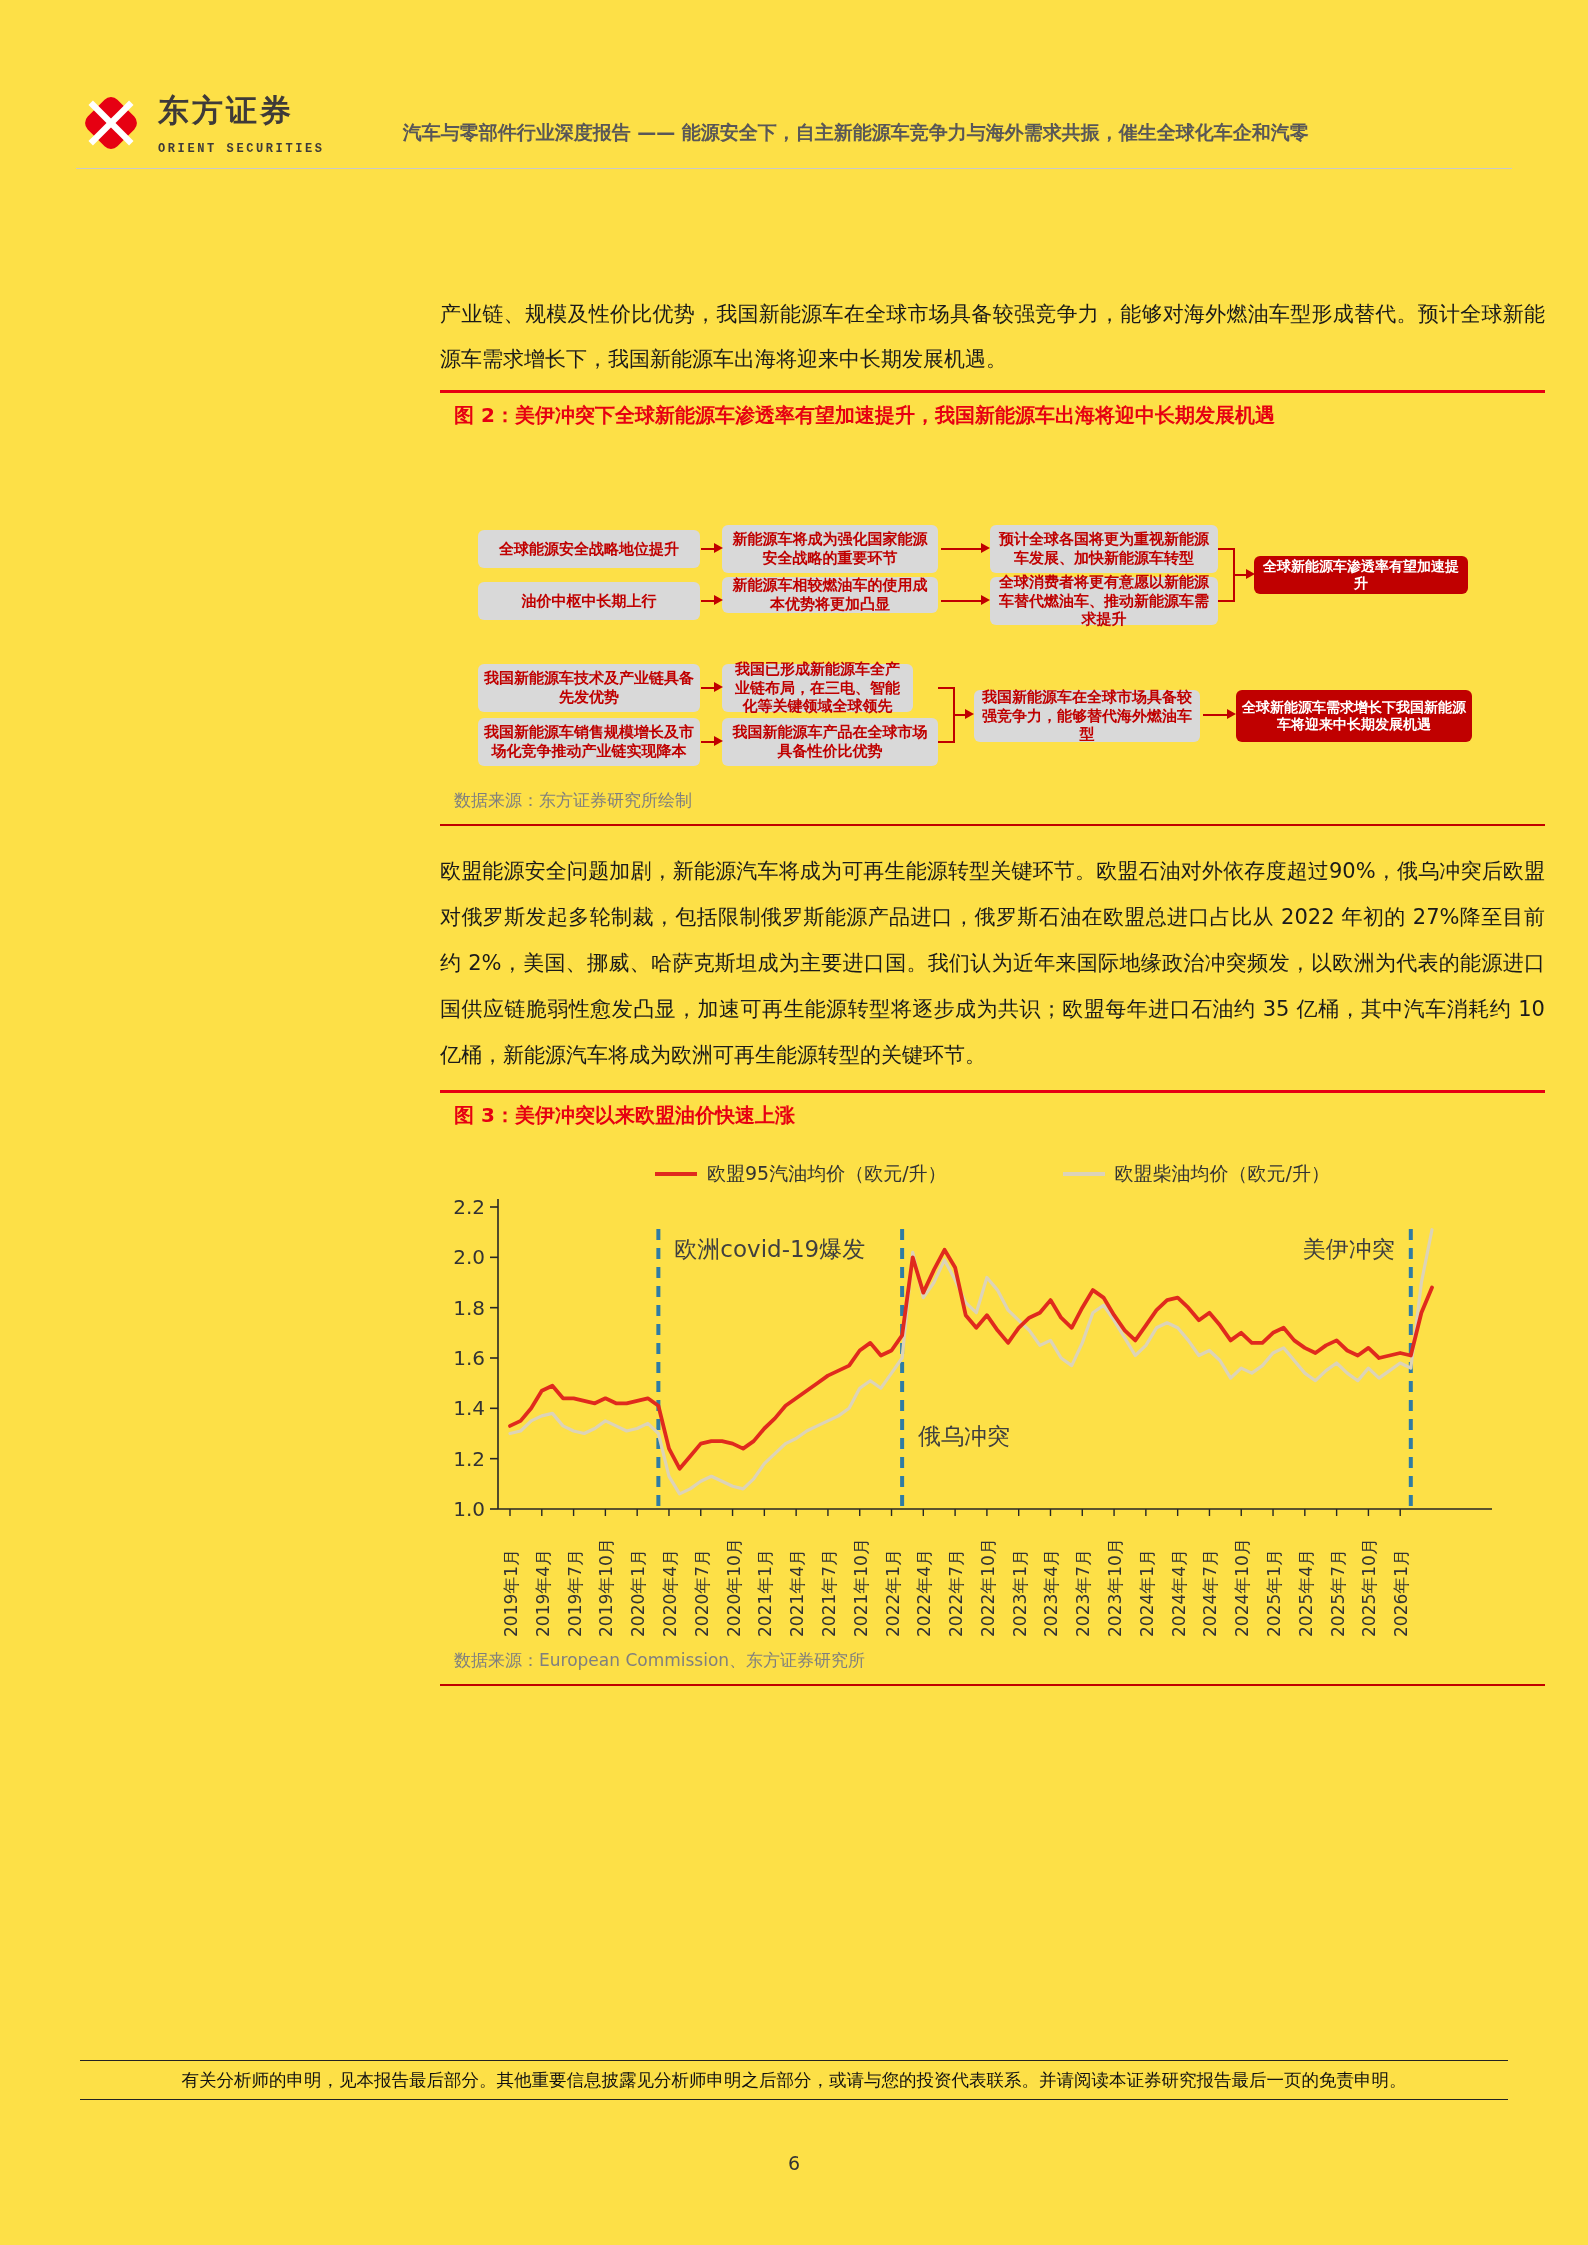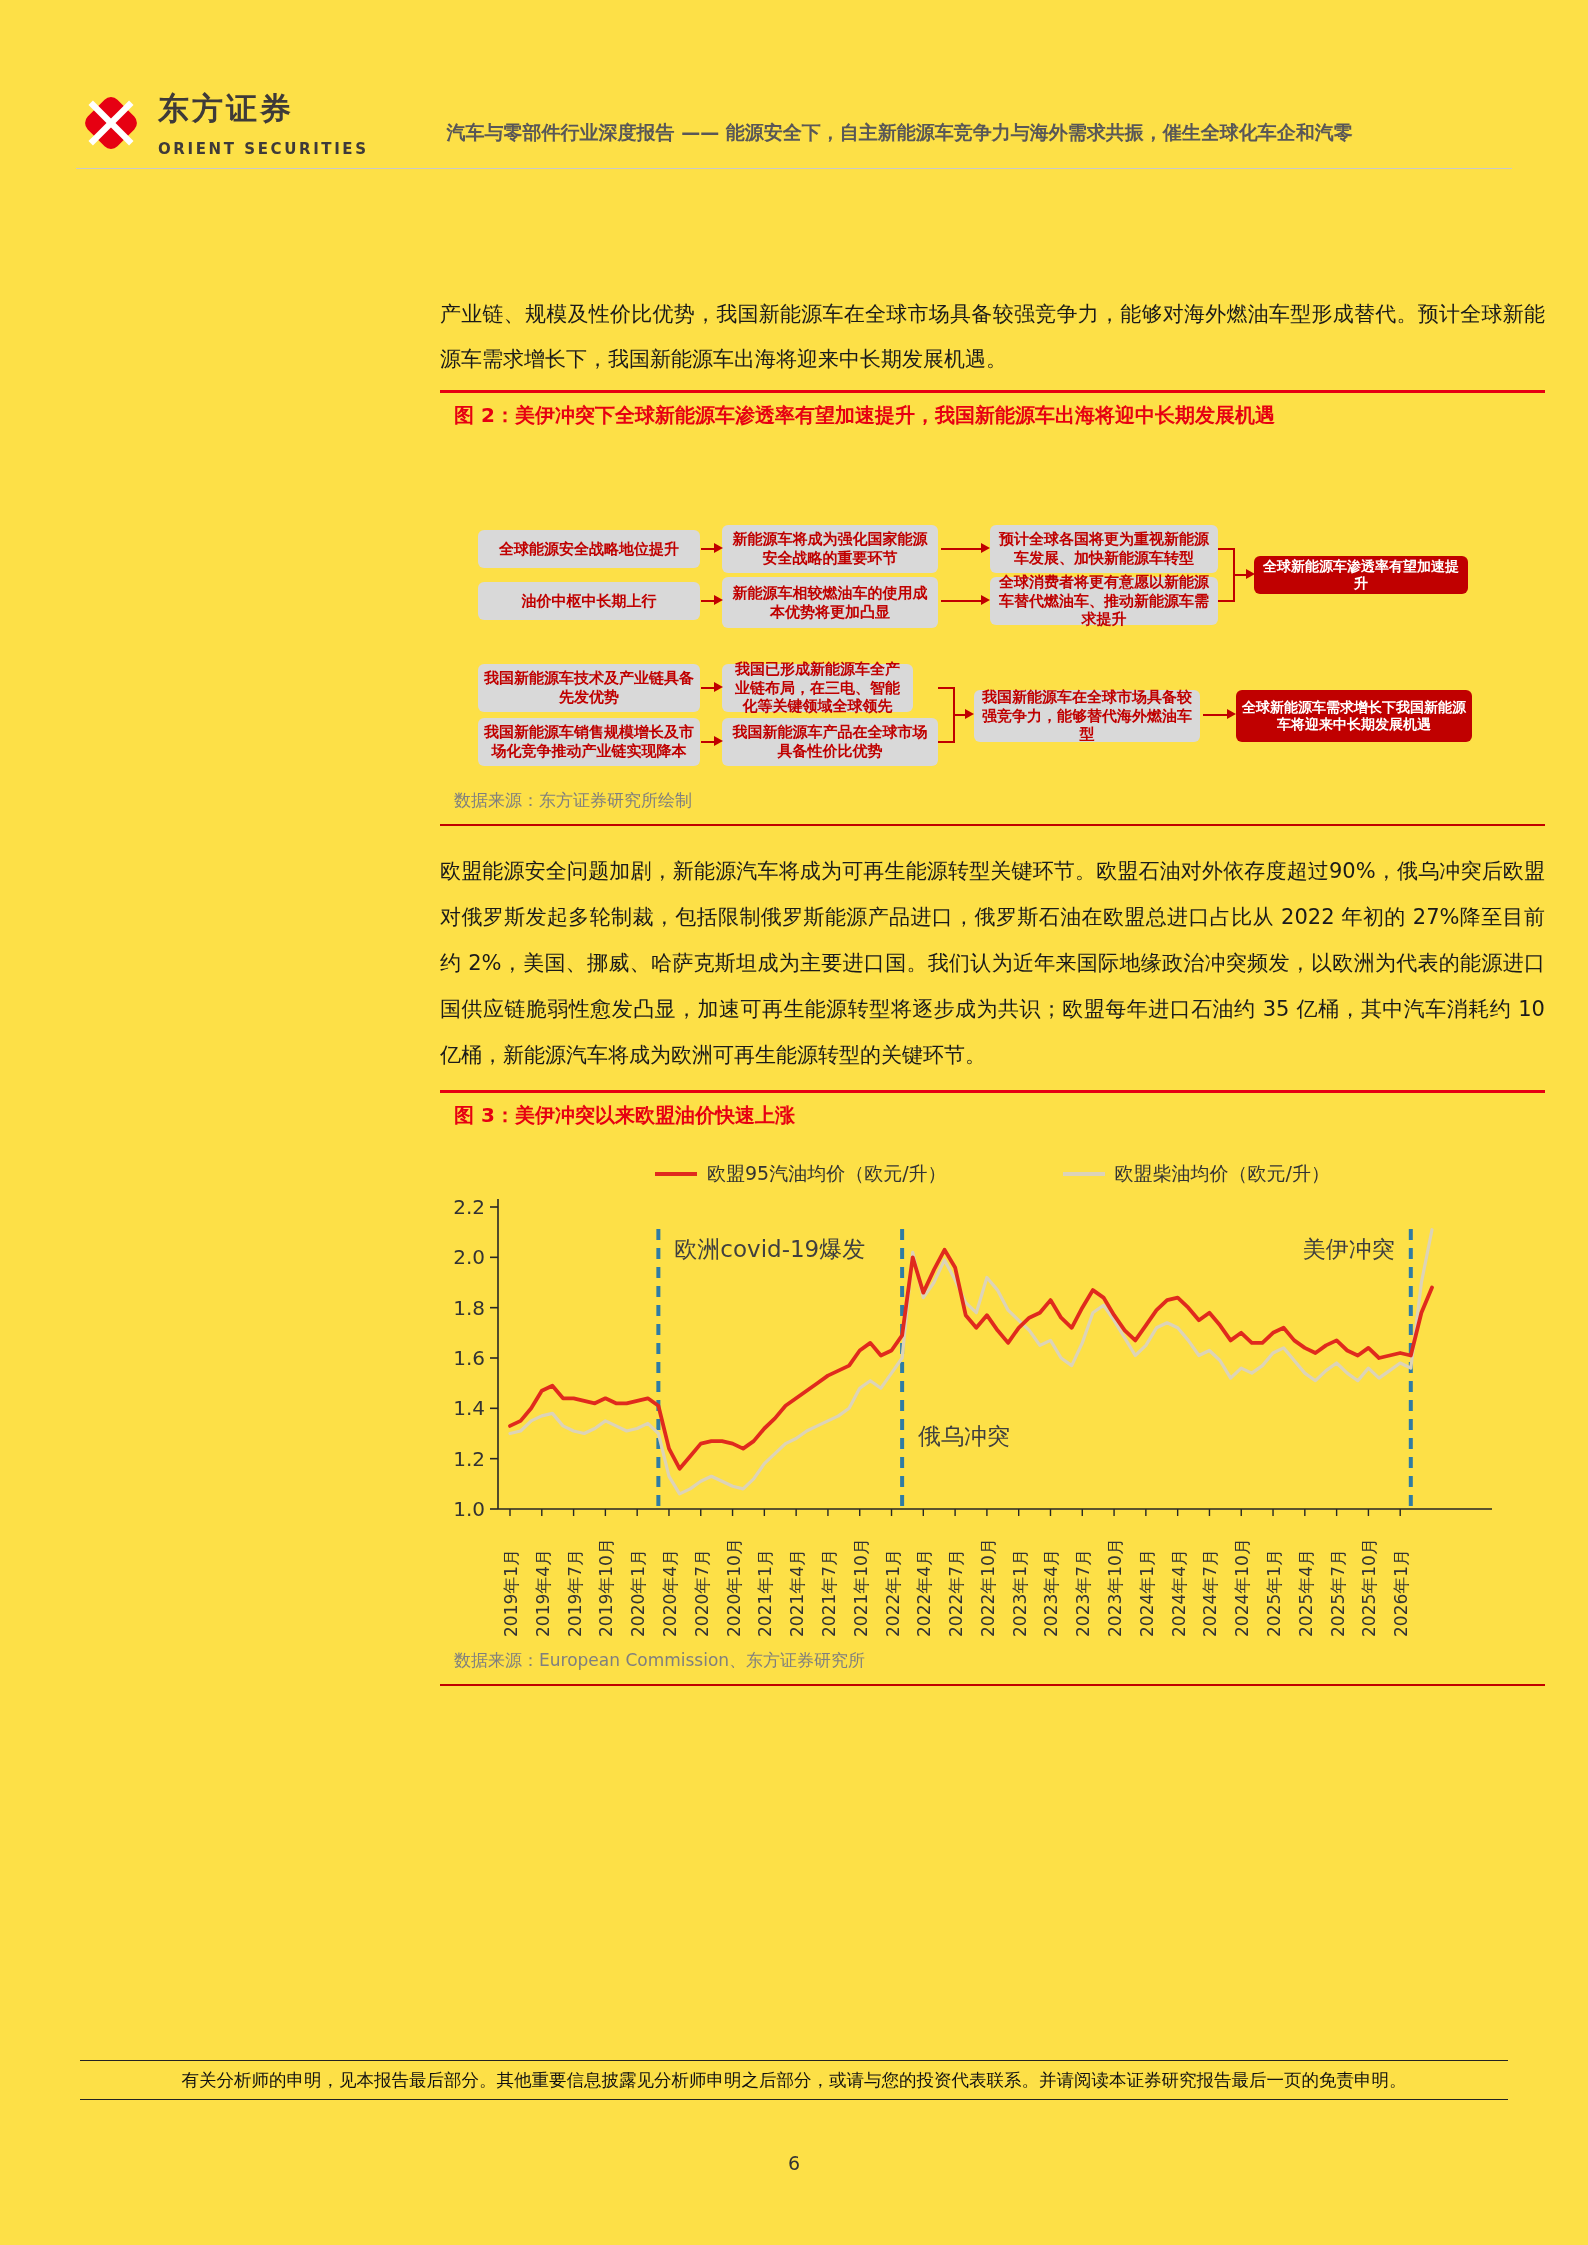--- a/index.html
+++ b/index.html
@@ -4,21 +4,21 @@
 <style>
   html,body{margin:0;padding:0;background:#ffffff;}
   .page{position:relative;width:1588px;height:2245px;background:#fde047;overflow:hidden;
         font-family:"DejaVu Sans","Liberation Sans",sans-serif;color:#1a1a1a;}
 
   
   header{position:absolute;left:76px;right:76px;top:62px;height:106px;
          display:flex;align-items:flex-end;border-bottom:1px solid #c9c9c9;}
   .brand{display:flex;align-items:center;gap:12px;padding-bottom:10px;}
   .brand-cn{font-size:31px;font-weight:bold;color:#3e3a39;letter-spacing:3px;}
-  .brand-en{font-size:15px;color:#3e3a39;letter-spacing:2.6px;margin-top:10px;font-weight:bold;}
+  .brand-en{font-size:12px;color:#3e3a39;letter-spacing:2.6px;margin-top:10px;font-weight:bold;font-family:Liberation Mono, monospace;}
   .header-title{margin-left:78px;padding-bottom:22px;font-size:19px;font-weight:bold;color:#595757;}
 
   
   main{position:absolute;left:440px;width:1105px;top:170px;}
   .body-p{margin:0;text-align:justify;font-size:21px;line-height:45px;}
   #p1{margin-top:122px;}
   #p2{margin-top:50px;line-height:46px;}
   #p3{margin-top:22px;line-height:46px;}
 
   
@@ -76,21 +76,21 @@
     <p class="body-p" id="p1">产业链、规模及性价比优势，我国新能源车在全球市场具备较强竞争力，能够对海外燃油车型形成替代。预计全球新能源车需求增长下，我国新能源车出海将迎来中长期发展机遇。</p>
 
     <section class="figure" id="figure-2">
       <div class="fig-caption">图 2：美伊冲突下全球新能源车渗透率有望加速提升，我国新能源车出海将迎中长期发展机遇</div>
 
       <div class="flowchart">
 
         <div class="fbox" style="left:18px;top:19px;width:222px;height:38px">全球能源安全战略地位提升</div>
         <div class="fbox" style="left:18px;top:71px;width:222px;height:38px">油价中枢中长期上行</div>
         <div class="fbox" style="left:262px;top:14px;width:216px;height:48px">新能源车将成为强化国家能源安全战略的重要环节</div>
-        <div class="fbox" style="left:262px;top:66px;width:216px;height:51px">新能源车相较燃油车的使用成本优势将更加凸显</div>
+        <div class="fbox" style="left:262px;top:66px;width:216px;height:36px">新能源车相较燃油车的使用成本优势将更加凸显</div>
         <div class="fbox" style="left:530px;top:14px;width:228px;height:48px">预计全球各国将更为重视新能源车发展、加快新能源车转型</div>
         <div class="fbox" style="left:530px;top:66px;width:228px;height:48px">全球消费者将更有意愿以新能源车替代燃油车、推动新能源车需求提升</div>
         <div class="fbox red" style="left:794px;top:45px;width:214px;height:38px">全球新能源车渗透率有望加速提升</div>
 
         <div class="harrow head" style="left:241px;top:37px;width:13px"></div>
         <div class="harrow head" style="left:241px;top:89px;width:13px"></div>
         <div class="harrow head" style="left:481px;top:37px;width:40px"></div>
         <div class="harrow head" style="left:481px;top:89px;width:40px"></div>
         <div class="harrow" style="left:758px;top:37px;width:17px"></div>
         <div class="harrow" style="left:758px;top:89px;width:17px"></div>

